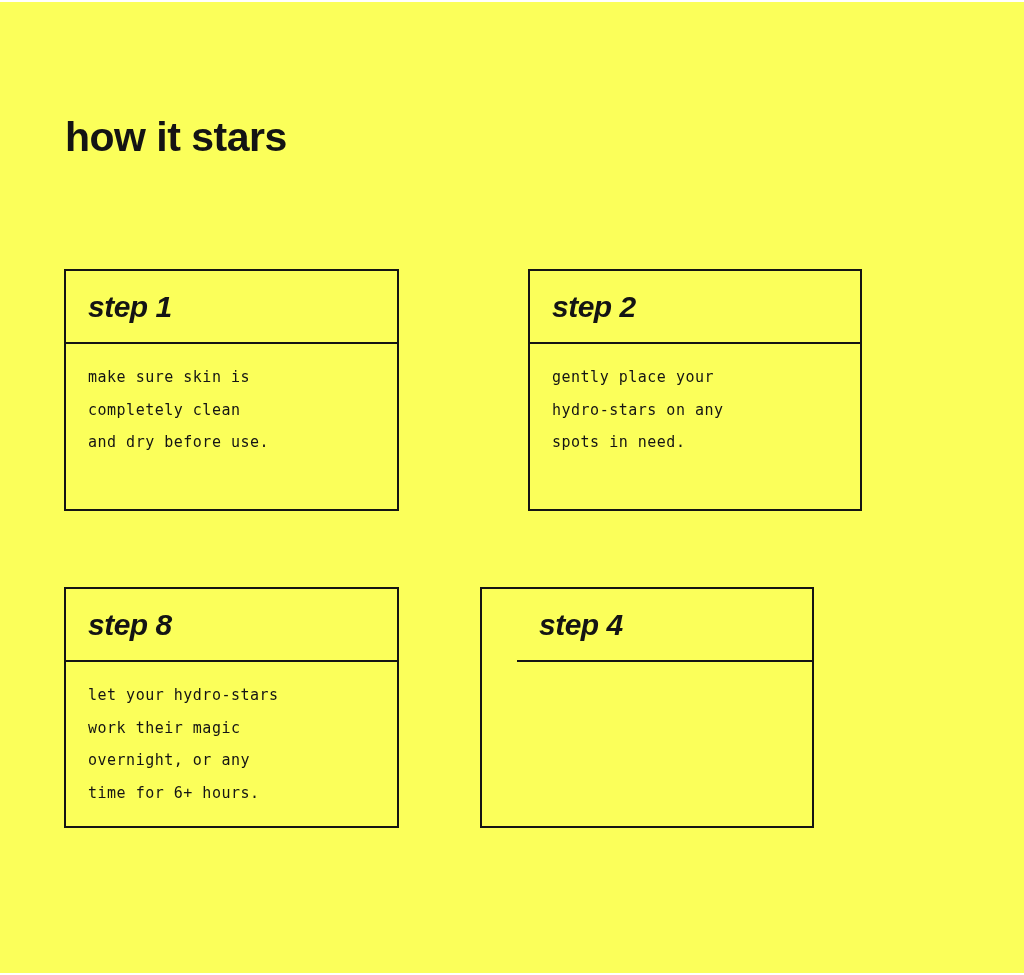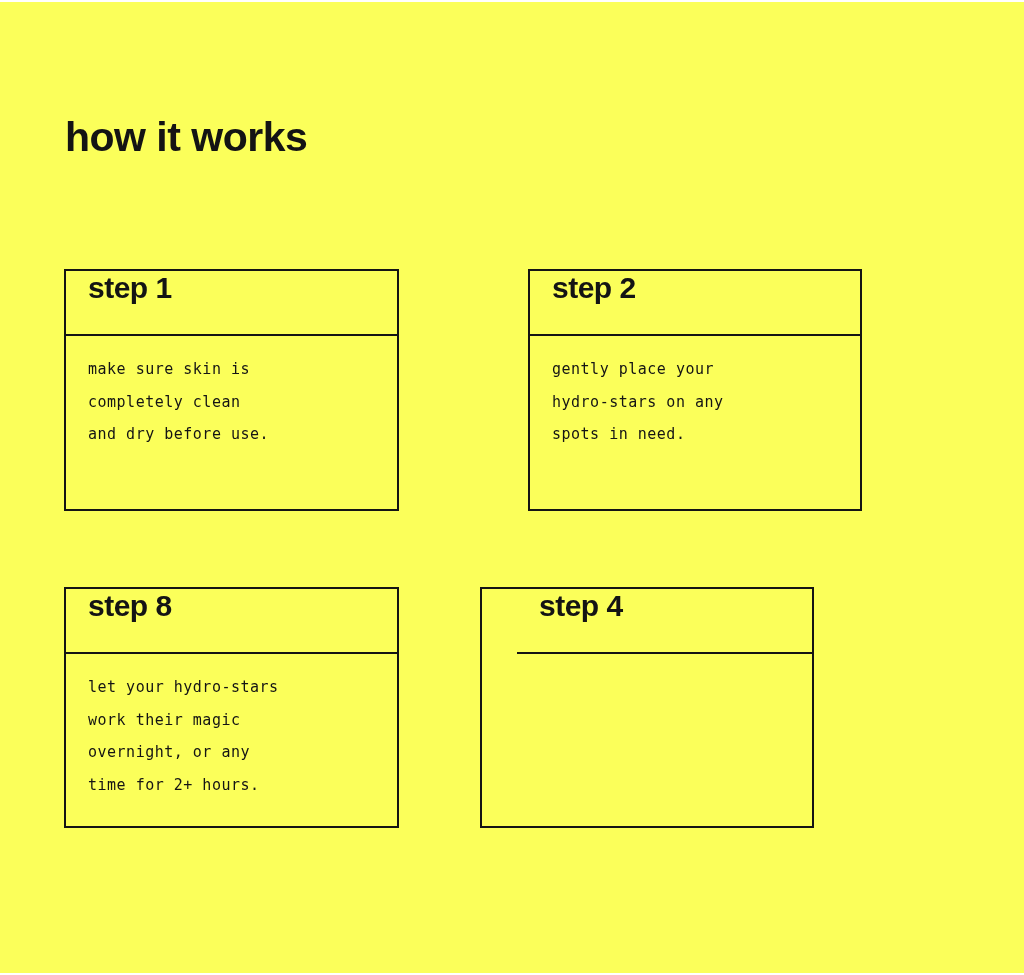--- a/index.html
+++ b/index.html
@@ -36,26 +36,27 @@
     position: absolute;
     border: 2px solid var(--border, #141414);
     background: transparent;
     box-sizing: border-box;
   }
   .card.pos-1 { left: 64px;  top: 267px; width: 335px; height: 242px; }
   .card.pos-2 { left: 480px; top: 267px; width: 334px; height: 242px; margin-left: 48px; }
   .card.pos-3 { left: 64px;  top: 585px; width: 335px; height: 241px; }
   .card.pos-4 { left: 480px; top: 585px; width: 334px; height: 241px; padding-left: 35px; }
   .card-header {
-    height: 65px;
+    height: 73px;
     border-bottom: 2px solid var(--border, #141414);
     display: flex;
-    align-items: flex-start;
+    align-items: center;
     padding-left: 22px;
     box-sizing: border-box;
+    font-style: italic;
   }
   .card-title {
     font-size: 30px;
     font-weight: 700;
     letter-spacing: -0.5px;
     color: var(--text, #141414);
   }
   .card-body {
     padding: 17px 18px 0 22px;
     font-family: "DejaVu Sans Mono", "Liberation Mono", monospace;
@@ -64,21 +65,21 @@
     letter-spacing: 0.5px;
     color: var(--text, #141414);
     white-space: pre-line;
   }
 </style>
 </head>
 <body>
 
 <div class="section">
 
-  <h1 class="page-title">how it works</h1>
+  <h1 class="page-title">how it stars</h1>
 
   <div class="card pos-1">
     <div class="card-header">
       <span class="card-title">step 1</span>
     </div>
     <div class="card-body">make sure skin is
 completely clean
 and dry before use.</div>
   </div>
 
@@ -91,21 +92,21 @@
 spots in need.</div>
   </div>
 
   <div class="card pos-3">
     <div class="card-header">
       <span class="card-title">step 8</span>
     </div>
     <div class="card-body">let your hydro-stars
 work their magic
 overnight, or any
-time for 2+ hours.</div>
+time for 6+ hours.</div>
   </div>
 
   <div class="card pos-4">
     <div class="card-header">
       <span class="card-title">step 4</span>
     </div>
   </div>
 
 </div>
 

